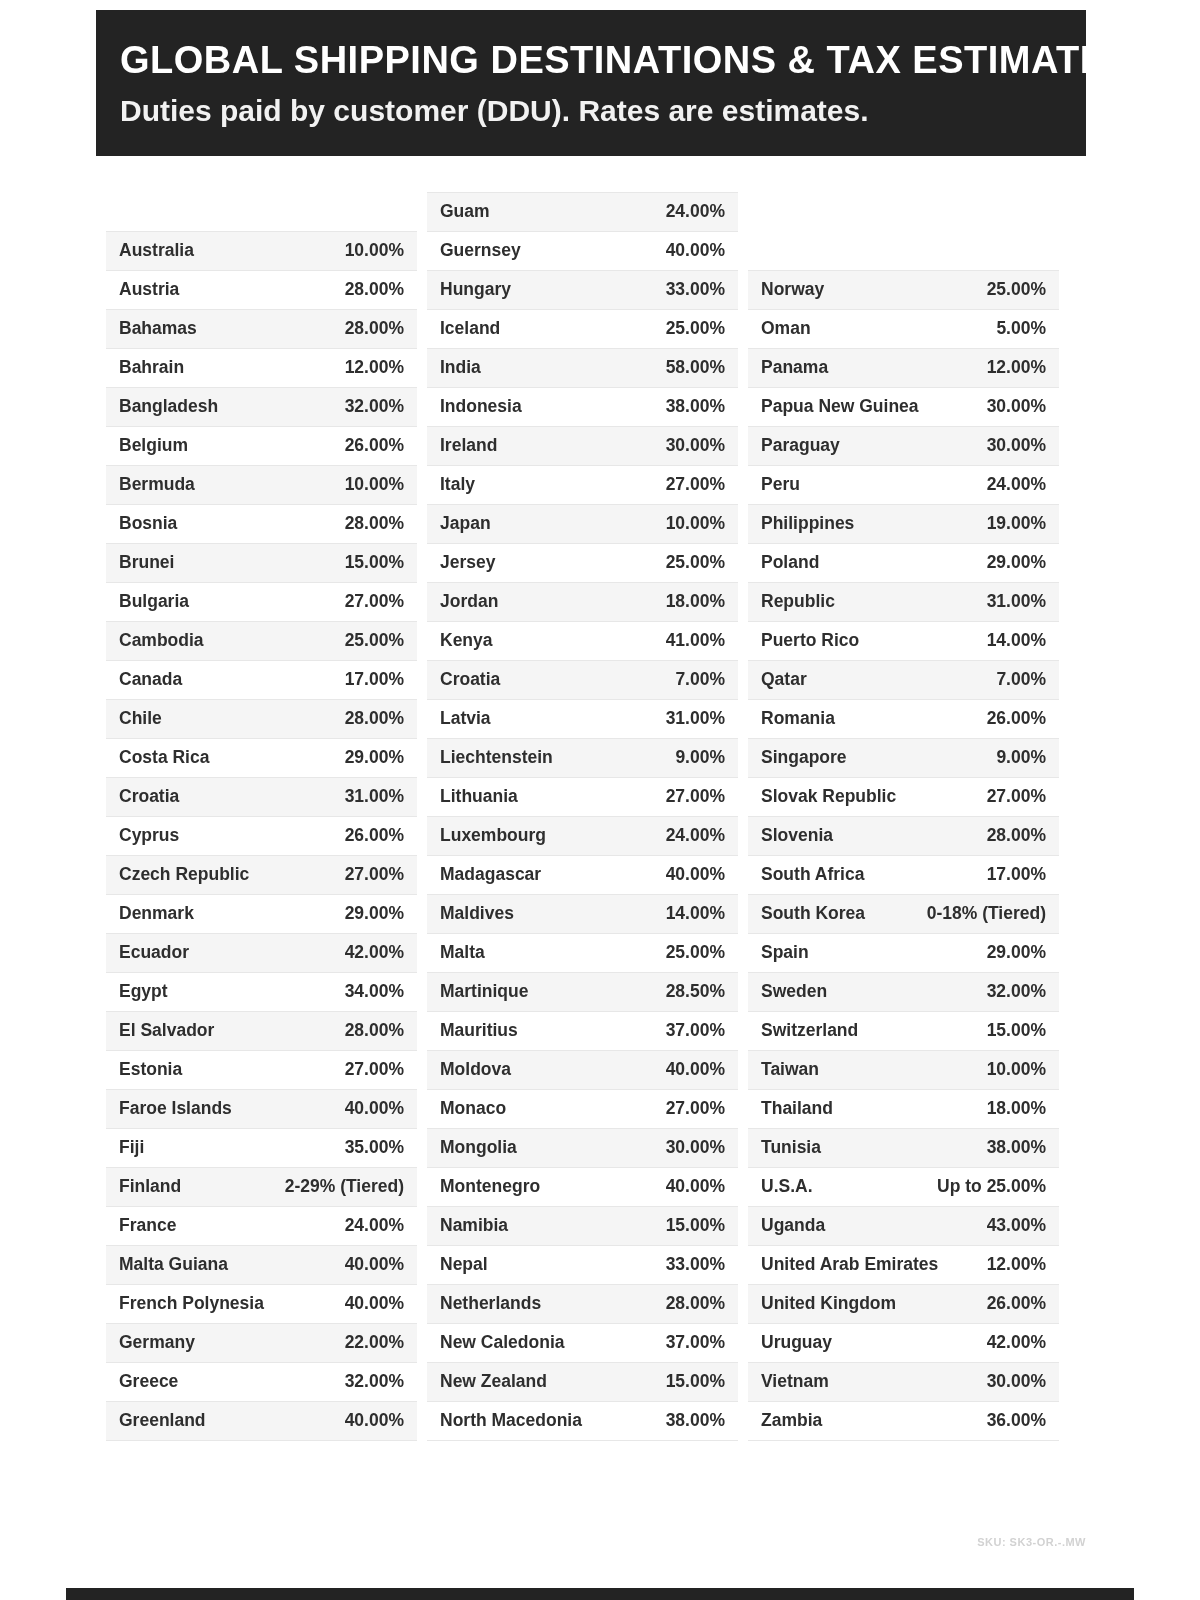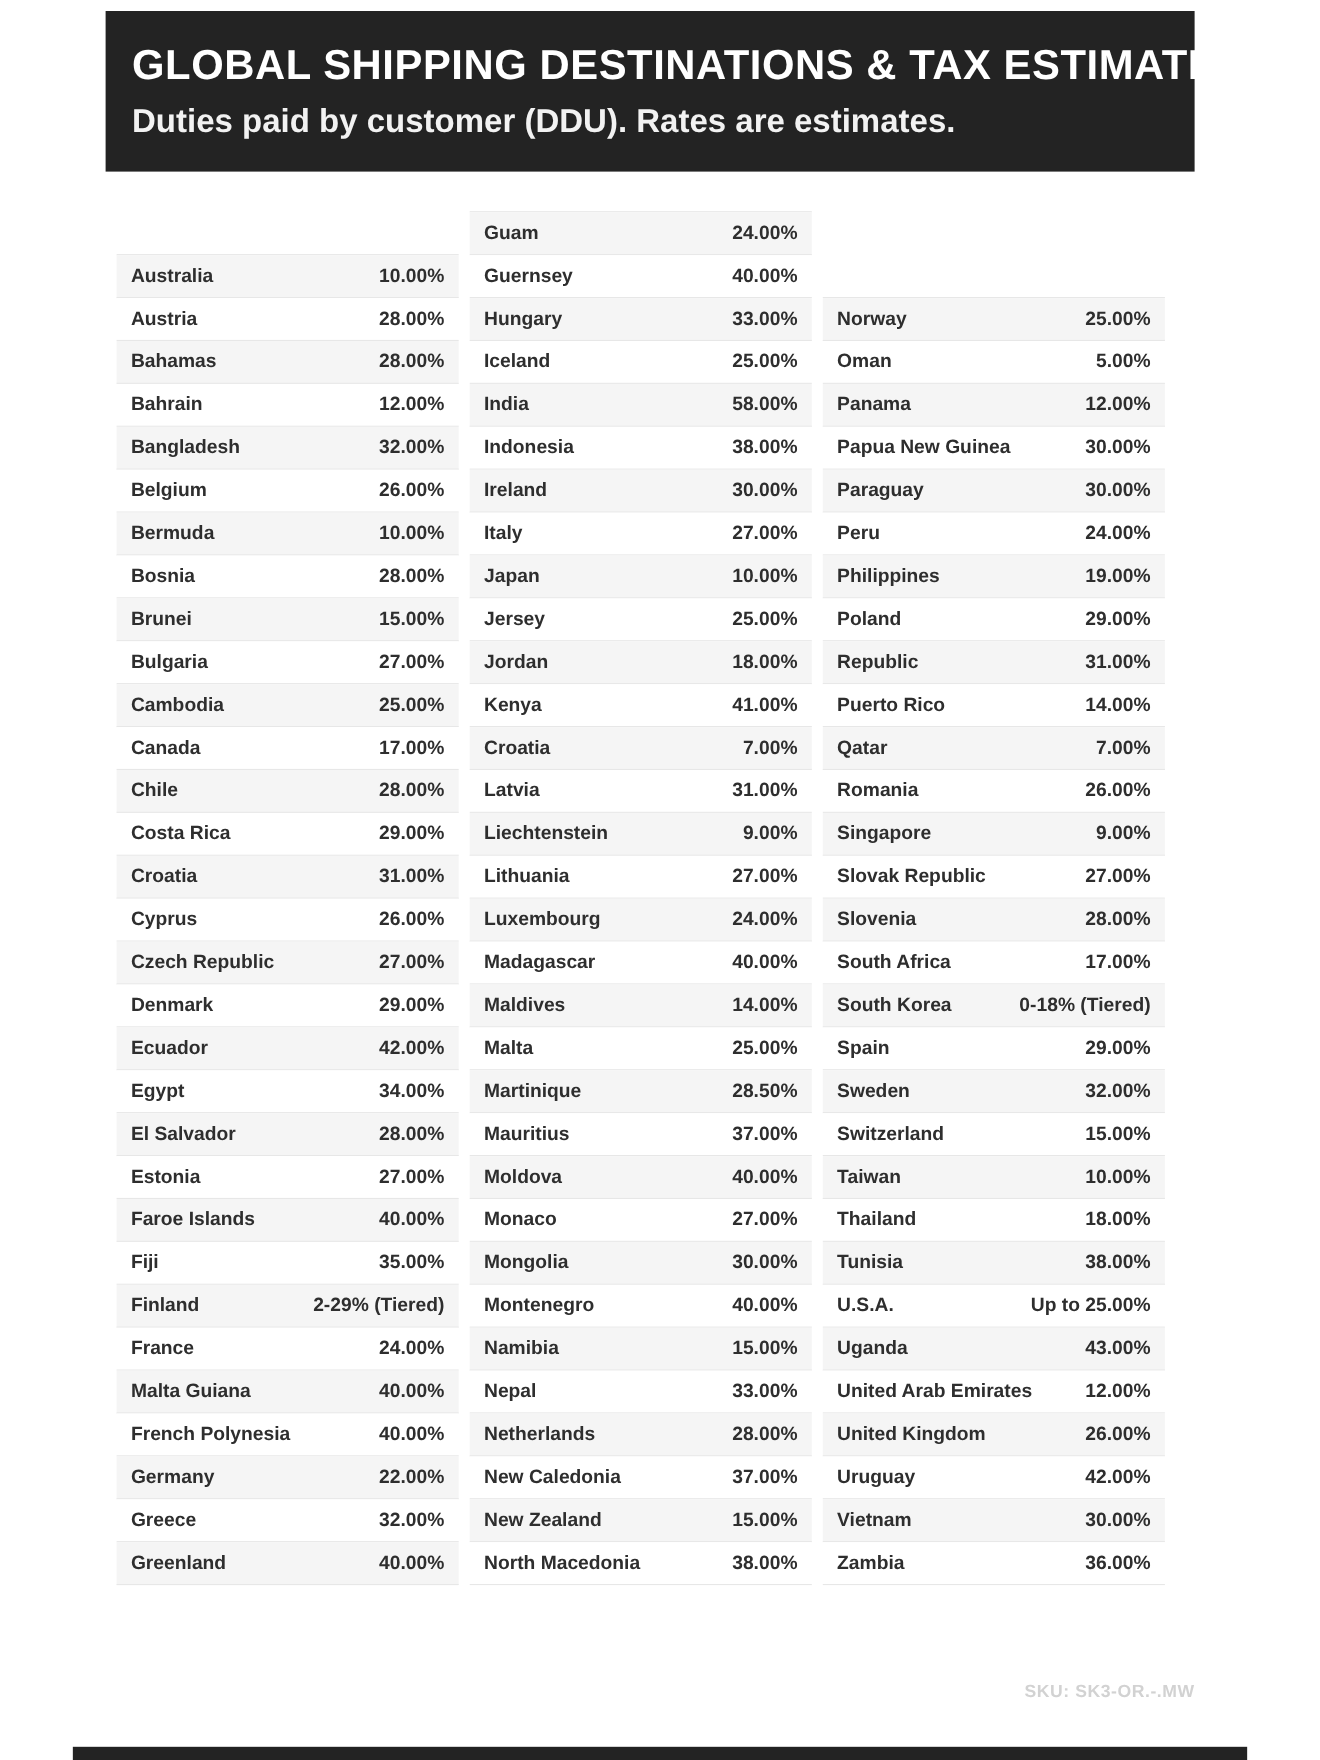--- a/index.html
+++ b/index.html
@@ -77,21 +77,21 @@
     bottom: 45px;
     font-size: 27px;
     font-weight: bold;
     color: #a3a3a3;
     letter-spacing: 0.5px;
   }
   .footer-sku {
     position: absolute;
     right: 48px;
     bottom: 52px;
-    font-size: 16px;
+    font-size: 11px;
     font-weight: bold;
     color: #d2d2d2;
     letter-spacing: 0.5px;
   }
   .bottom-bar {
     position: absolute;
     left: 0;
     right: 0;
     bottom: 0;
     height: 12px;

